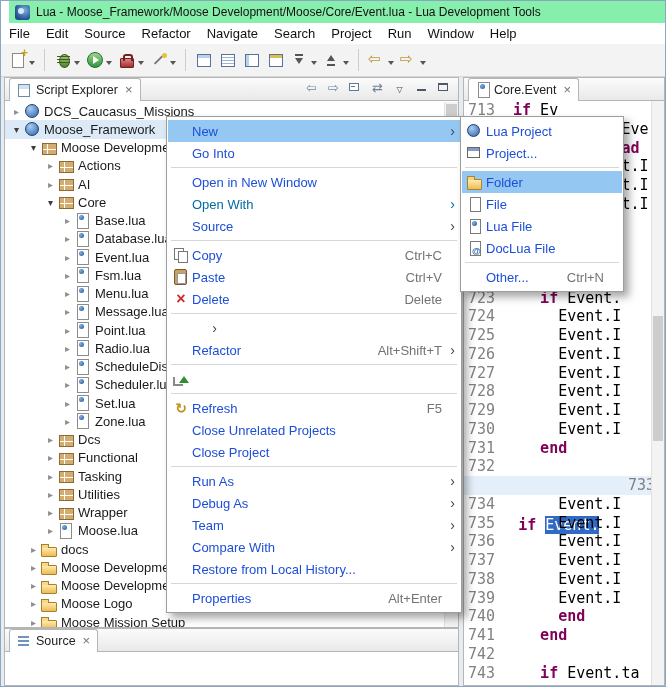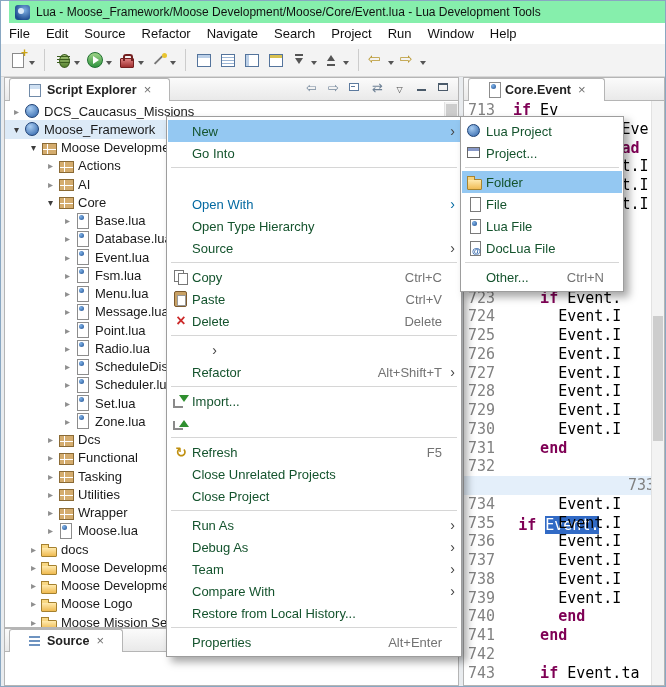--- a/index.html
+++ b/index.html
@@ -42,21 +42,21 @@
   .g-back-history-button::before{content:"⇦";position:absolute;left:0;top:-1px;font-size:15px;color:#b8962e;}
   .g-forward-history-button::before{content:"⇨";position:absolute;left:0;top:-1px;font-size:15px;color:#b8962e;}
 
   
   .workbench{position:absolute;left:0;top:76px;right:0;bottom:0;background:#e9ecef;}
   .left{position:absolute;left:3px;top:0;width:455px;bottom:0;}
   .sash{position:absolute;left:458px;top:0;width:4px;bottom:0;background:#e9ecef;}
   .right{position:absolute;left:462px;top:0;right:0;bottom:0;}
 
   .part-head{position:absolute;left:0;right:0;height:24px;background:linear-gradient(#fbfbfb,#e9e9e9);border:1px solid #b5b5b5;box-sizing:border-box;display:flex;align-items:flex-end;}
-  .tab{display:flex;align-items:center;height:23px;padding:0 18px;background:#fff;border:1px solid #b5b5b5;border-bottom:none;border-radius:3px 3px 0 0;margin-left:4px;margin-bottom:-1px;font-size:12.5px;font-weight:bold;color:#222;box-sizing:border-box;white-space:nowrap;}
+  .tab{display:flex;align-items:center;height:23px;padding:0 7px;background:#fff;border:1px solid #b5b5b5;border-bottom:none;border-radius:3px 3px 0 0;margin-left:4px;margin-bottom:-1px;font-size:12.5px;font-weight:normal;color:#222;box-sizing:border-box;white-space:nowrap;}
   .tclose{margin-left:7px;color:#707070;font-weight:normal;font-size:13px;line-height:12px;}
   .tclose::before{content:"×";}
   .tab-ic{width:14px;height:14px;position:relative;margin-right:5px;flex:0 0 14px;}
   .tab-ic-se::before{content:"";position:absolute;left:1px;top:1px;width:10px;height:11px;border:1px solid #708aa8;background:linear-gradient(#cfe0f2 0 4px,#fff 4px);}
   .tab-ic-outline::before{content:"";position:absolute;left:1px;top:2px;width:11px;height:10px;background:repeating-linear-gradient(#6e93c0 0 2px,#fff 2px 4px);}
   .ht{display:flex;align-items:center;margin-left:auto;gap:7px;padding:0 7px 5px 0;}
   .ht-ic{width:15px;height:15px;position:relative;font-size:13px;color:#75889c;text-align:center;line-height:15px;}
   .g-back-button::before{content:"⇦";}
   .g-forward-button::before{content:"⇨";}
   .g-collapse-all-button::before{content:"";position:absolute;left:1px;top:3px;width:8px;height:6px;border:1px solid #5c7a9e;background:#fff;}
@@ -99,21 +99,21 @@
   .ed-sb .thumb{position:absolute;left:1px;right:1px;top:215px;height:125px;background:#cdcdcd;}
 
   
   .menu{position:absolute;background:#ffffff;border:1px solid #9d9d9d;box-shadow:5px 5px 8px rgba(0,0,0,0.35);padding:3px 1px;font-size:13px;}
   #context-menu{left:165px;top:115px;width:296px;z-index:100;box-sizing:border-box;}
   #submenu{left:459px;top:115px;width:164px;z-index:101;box-sizing:border-box;}
   .mitem{display:flex;align-items:center;height:22px;padding:0 2px;}
   .mitem.hl{background:#94c8f2;}
   .mitem.dis .mlabel,.mitem.dis .mar,.mitem.dis .msc{color:#0369a1;}
   .mic{flex:0 0 22px;height:16px;position:relative;text-align:center;line-height:16px;}
-  .mlabel{flex:1;color:#14532d;}
+  .mlabel{flex:1;color:#1d4ed8;}
   .msc{color:#737373;margin-left:12px;}
   .mar{flex:0 0 13px;text-align:right;padding-right:3px;color:#444;font-size:14px;line-height:14px;}
   .msep{height:1px;background:#d6d6d6;margin:3px 3px;}
   .mi-copy::before{content:"";position:absolute;left:4px;top:1px;width:8px;height:10px;background:#fff;border:1px solid #777;}
   .mi-copy::after{content:"";position:absolute;left:8px;top:4px;width:8px;height:10px;background:#fff;border:1px solid #777;}
   .mi-paste::before{content:"";position:absolute;left:4px;top:0;width:11px;height:14px;background:#c8a165;border:1px solid #7c5a2e;border-radius:2px;}
   .mi-paste::after{content:"";position:absolute;left:7px;top:4px;width:7px;height:9px;background:#fff;border:1px solid #999;}
   .mi-delete{color:#cc2a2a;font-weight:bold;font-size:16px;}
   .mi-import::before{content:"";position:absolute;left:3px;bottom:1px;width:8px;height:7px;border-left:2px solid #8a8a8a;border-bottom:2px solid #8a8a8a;}
   .mi-import::after{content:"";position:absolute;left:9px;top:2px;border:5px solid transparent;border-top:7px solid #2f8f2f;}
@@ -448,34 +448,29 @@
       </div>
       <div class="mitem">
         <span class="mic"></span>
         <span class="mlabel">Go Into</span>
         <span class="msc"></span>
         <span class="mar"></span>
       </div>
       <div class="msep"></div>
       <div class="mitem">
         <span class="mic"></span>
+        <span class="mlabel">Open in New Window</span>
         <span class="msc"></span>
         <span class="mar"></span>
       </div>
       <div class="mitem dis">
         <span class="mic"></span>
         <span class="mlabel">Open With</span>
         <span class="msc"></span>
         <span class="mar">›</span>
-      </div>
-      <div class="mitem">
-        <span class="mic"></span>
-        <span class="mlabel">Open Type Hierarchy</span>
-        <span class="msc"></span>
-        <span class="mar"></span>
       </div>
       <div class="mitem">
         <span class="mic"></span>
         <span class="mlabel">Source</span>
         <span class="msc"></span>
         <span class="mar">›</span>
       </div>
       <div class="msep"></div>
       <div class="mitem">
         <span class="mic mi-copy"></span>
@@ -502,26 +497,20 @@
         <span class="mar">›</span>
       </div>
       <div class="mitem">
         <span class="mic"></span>
         <span class="mlabel">Refactor</span>
         <span class="msc">Alt+Shift+T</span>
         <span class="mar">›</span>
       </div>
       <div class="msep"></div>
       <div class="mitem">
-        <span class="mic mi-import"></span>
-        <span class="mlabel">Import...</span>
-        <span class="msc"></span>
-        <span class="mar"></span>
-      </div>
-      <div class="mitem">
         <span class="mic mi-export"></span>
         <span class="msc"></span>
         <span class="mar"></span>
       </div>
       <div class="msep"></div>
       <div class="mitem">
         <span class="mic mi-refresh">↻</span>
         <span class="mlabel">Refresh</span>
         <span class="msc">F5</span>
         <span class="mar"></span>

